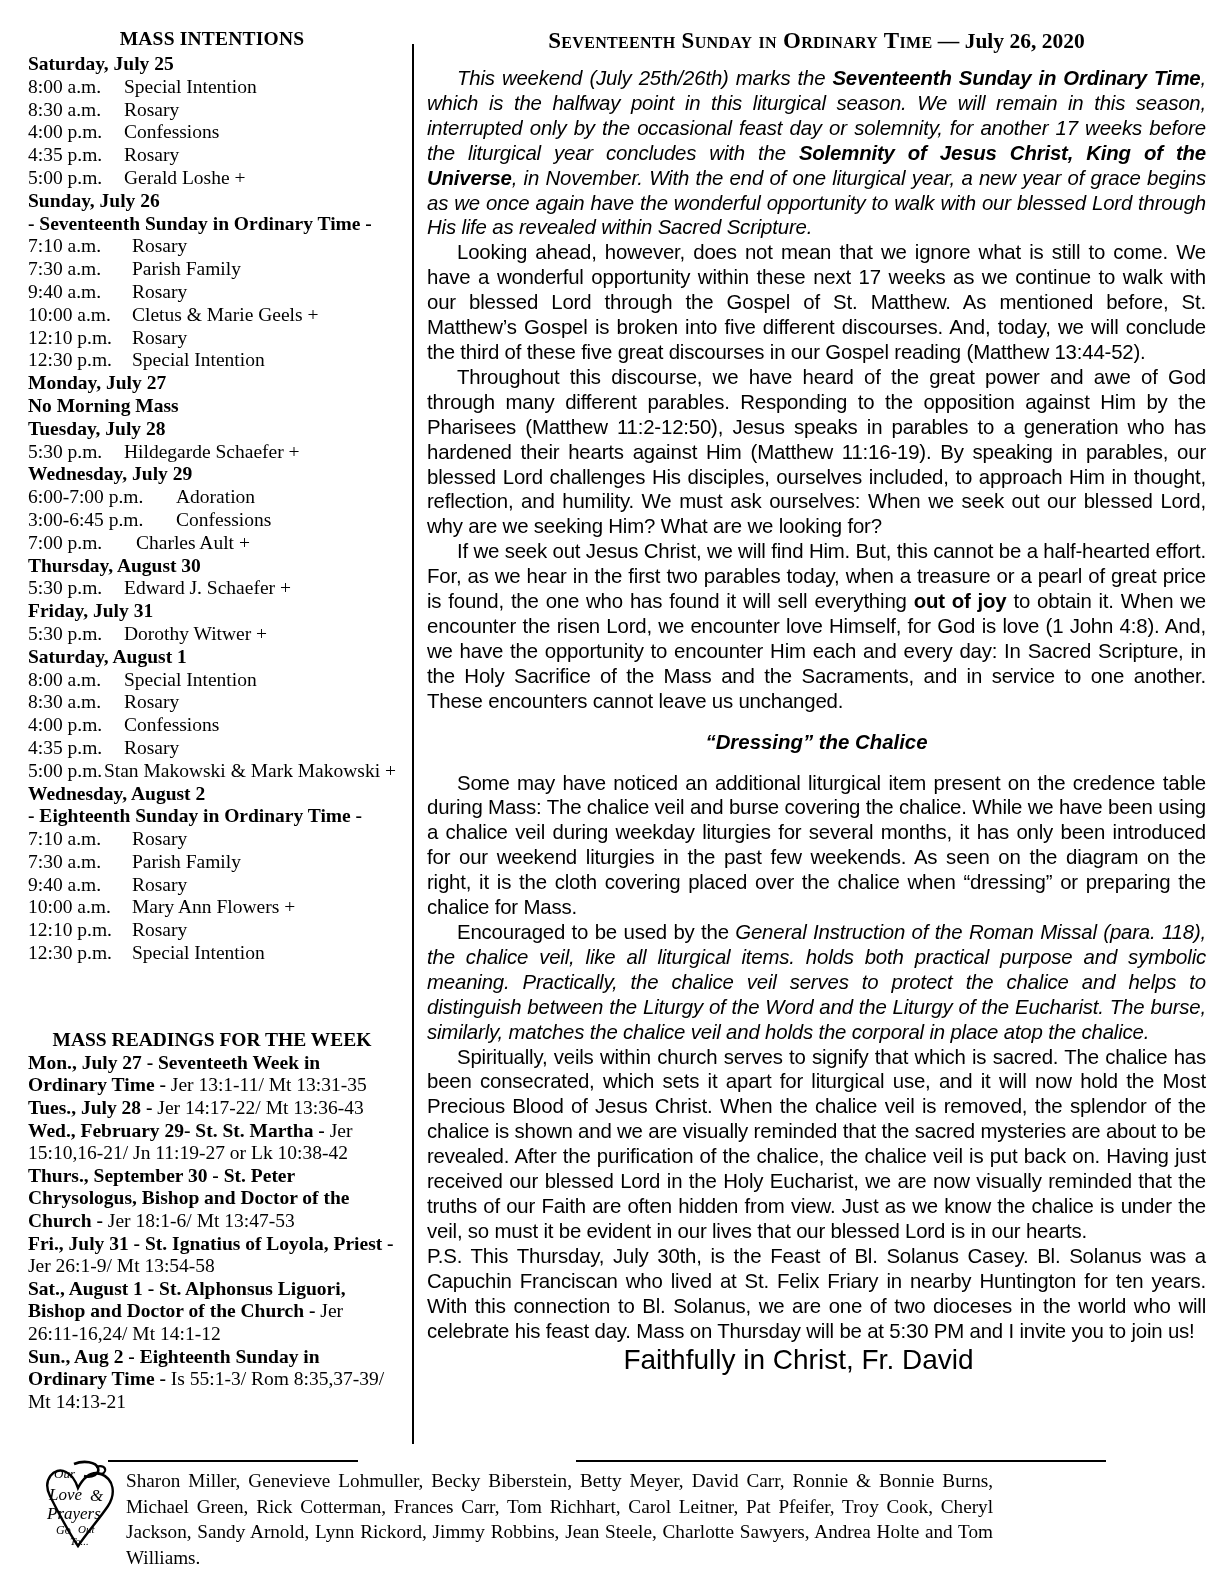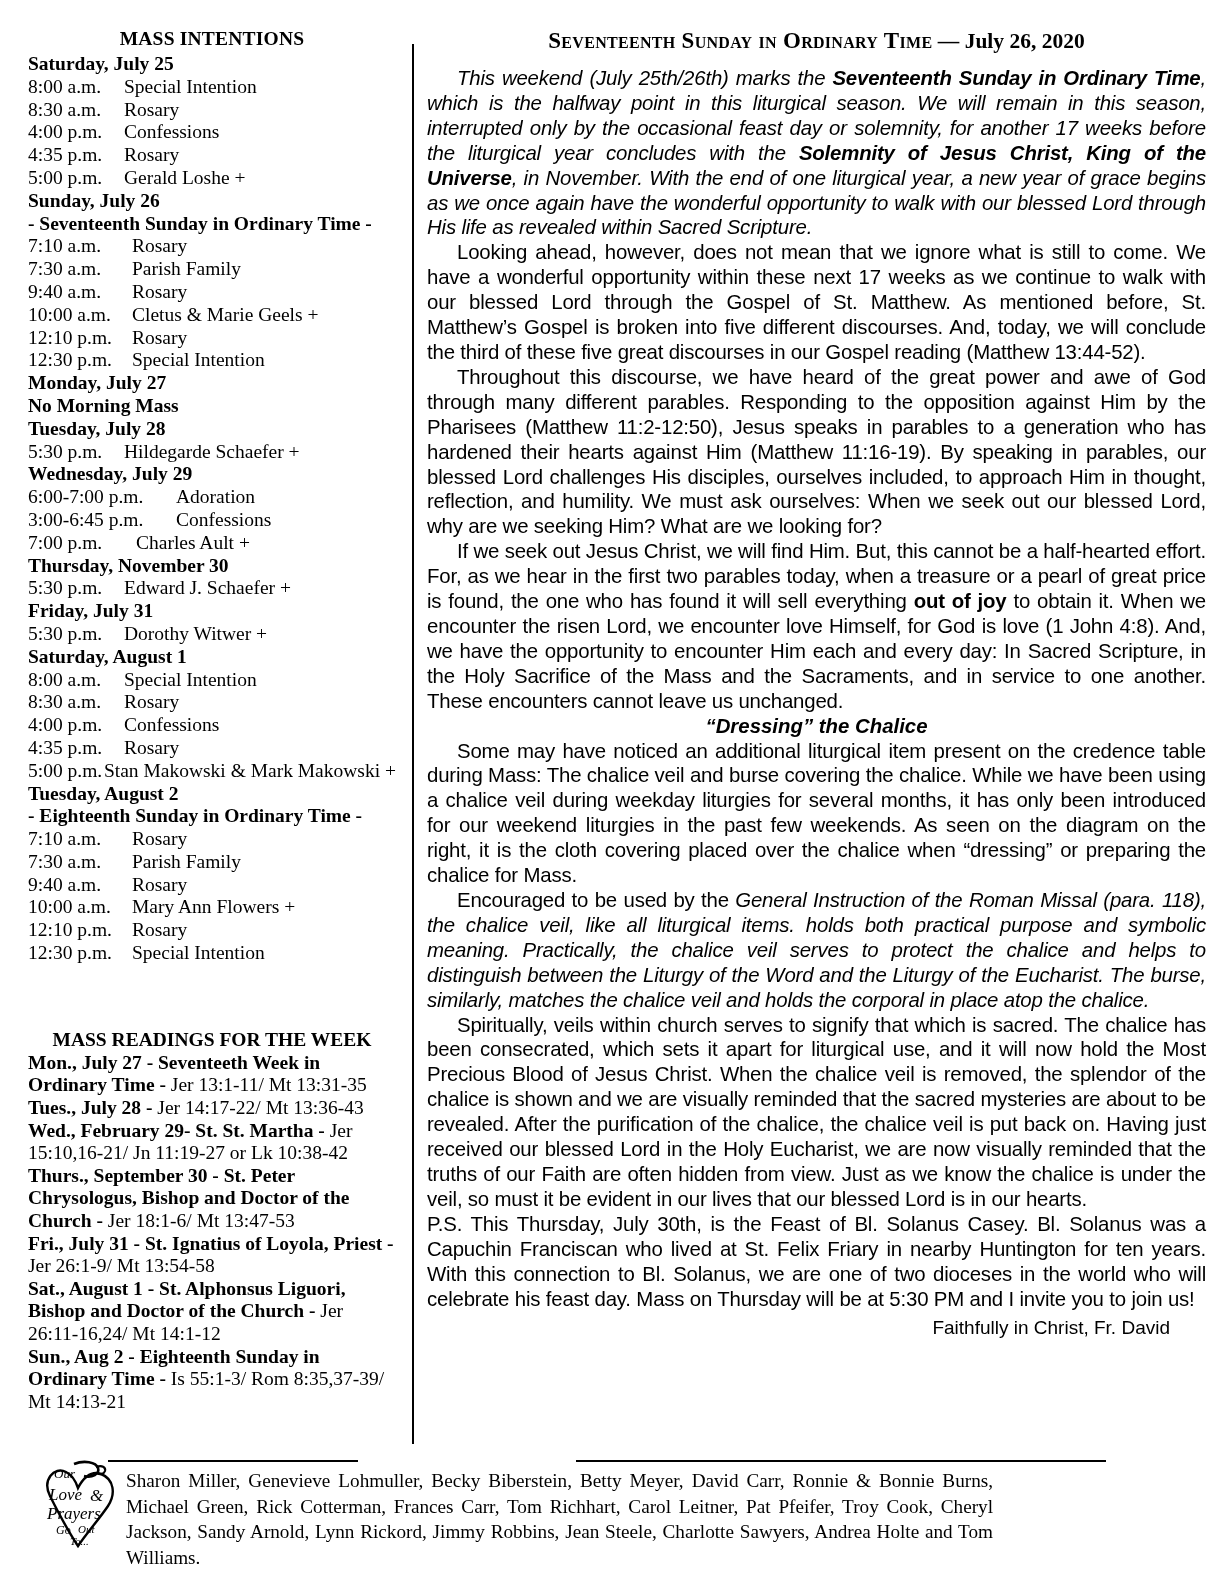--- a/index.html
+++ b/index.html
@@ -90,27 +90,27 @@
   .body-p.noindent { text-indent:0; }
   .body-p.ital { font-style:italic; }
   .body-p b { font-weight:bold; }
   .body-p i { font-style:italic; }
   .sub-head {
     font-family:"Liberation Sans", sans-serif;
     font-size:20.4px;
     font-weight:bold;
     font-style:italic;
     text-align:center;
-    margin:0;
+    margin:16px;
     line-height:25px;
   }
   .signoff {
     font-family:"Liberation Sans", sans-serif;
-    font-size:19px;
-    text-align:right;
+    font-size:28px;
+    text-align:center;
     margin:4px 36px 0 0;
     line-height:25px;
   }
 
   
   .footer {
     position:absolute;
     left:16px; top:1452px;
     width:1001px; height:132px;
     box-sizing:border-box;
@@ -202,21 +202,21 @@
             <span class="d">Adoration</span>
           </div>
           <div class="mass-row">
             <span class="t w-c">3:00-6:45 p.m.</span>
             <span class="d">Confessions</span>
           </div>
           <div class="mass-row">
             <span class="t w-d">7:00 p.m.</span>
             <span class="d">Charles Ault +</span>
           </div>
-          <div class="day-head">Thursday, November 30</div>
+          <div class="day-head">Thursday, August 30</div>
           <div class="mass-row">
             <span class="t w-a">5:30 p.m.</span>
             <span class="d">Edward J. Schaefer +</span>
           </div>
           <div class="day-head">Friday, July 31</div>
           <div class="mass-row">
             <span class="t w-a">5:30 p.m.</span>
             <span class="d">Dorothy Witwer +</span>
           </div>
           <div class="day-head">Saturday, August 1</div>
@@ -233,21 +233,21 @@
             <span class="d">Confessions</span>
           </div>
           <div class="mass-row">
             <span class="t w-a">4:35 p.m.</span>
             <span class="d">Rosary</span>
           </div>
           <div class="mass-row">
             <span class="t w-a">5:00 p.m.</span>
             <span class="d">Stan Makowski &amp; Mark Makowski +</span>
           </div>
-          <div class="day-head">Tuesday, August 2</div>
+          <div class="day-head">Wednesday, August 2</div>
           <div class="day-head">- Eighteenth Sunday in Ordinary Time -</div>
           <div class="mass-row">
             <span class="t w-b">7:10 a.m.</span>
             <span class="d">Rosary</span>
           </div>
           <div class="mass-row">
             <span class="t w-b">7:30 a.m.</span>
             <span class="d">Parish Family</span>
           </div>
           <div class="mass-row">

